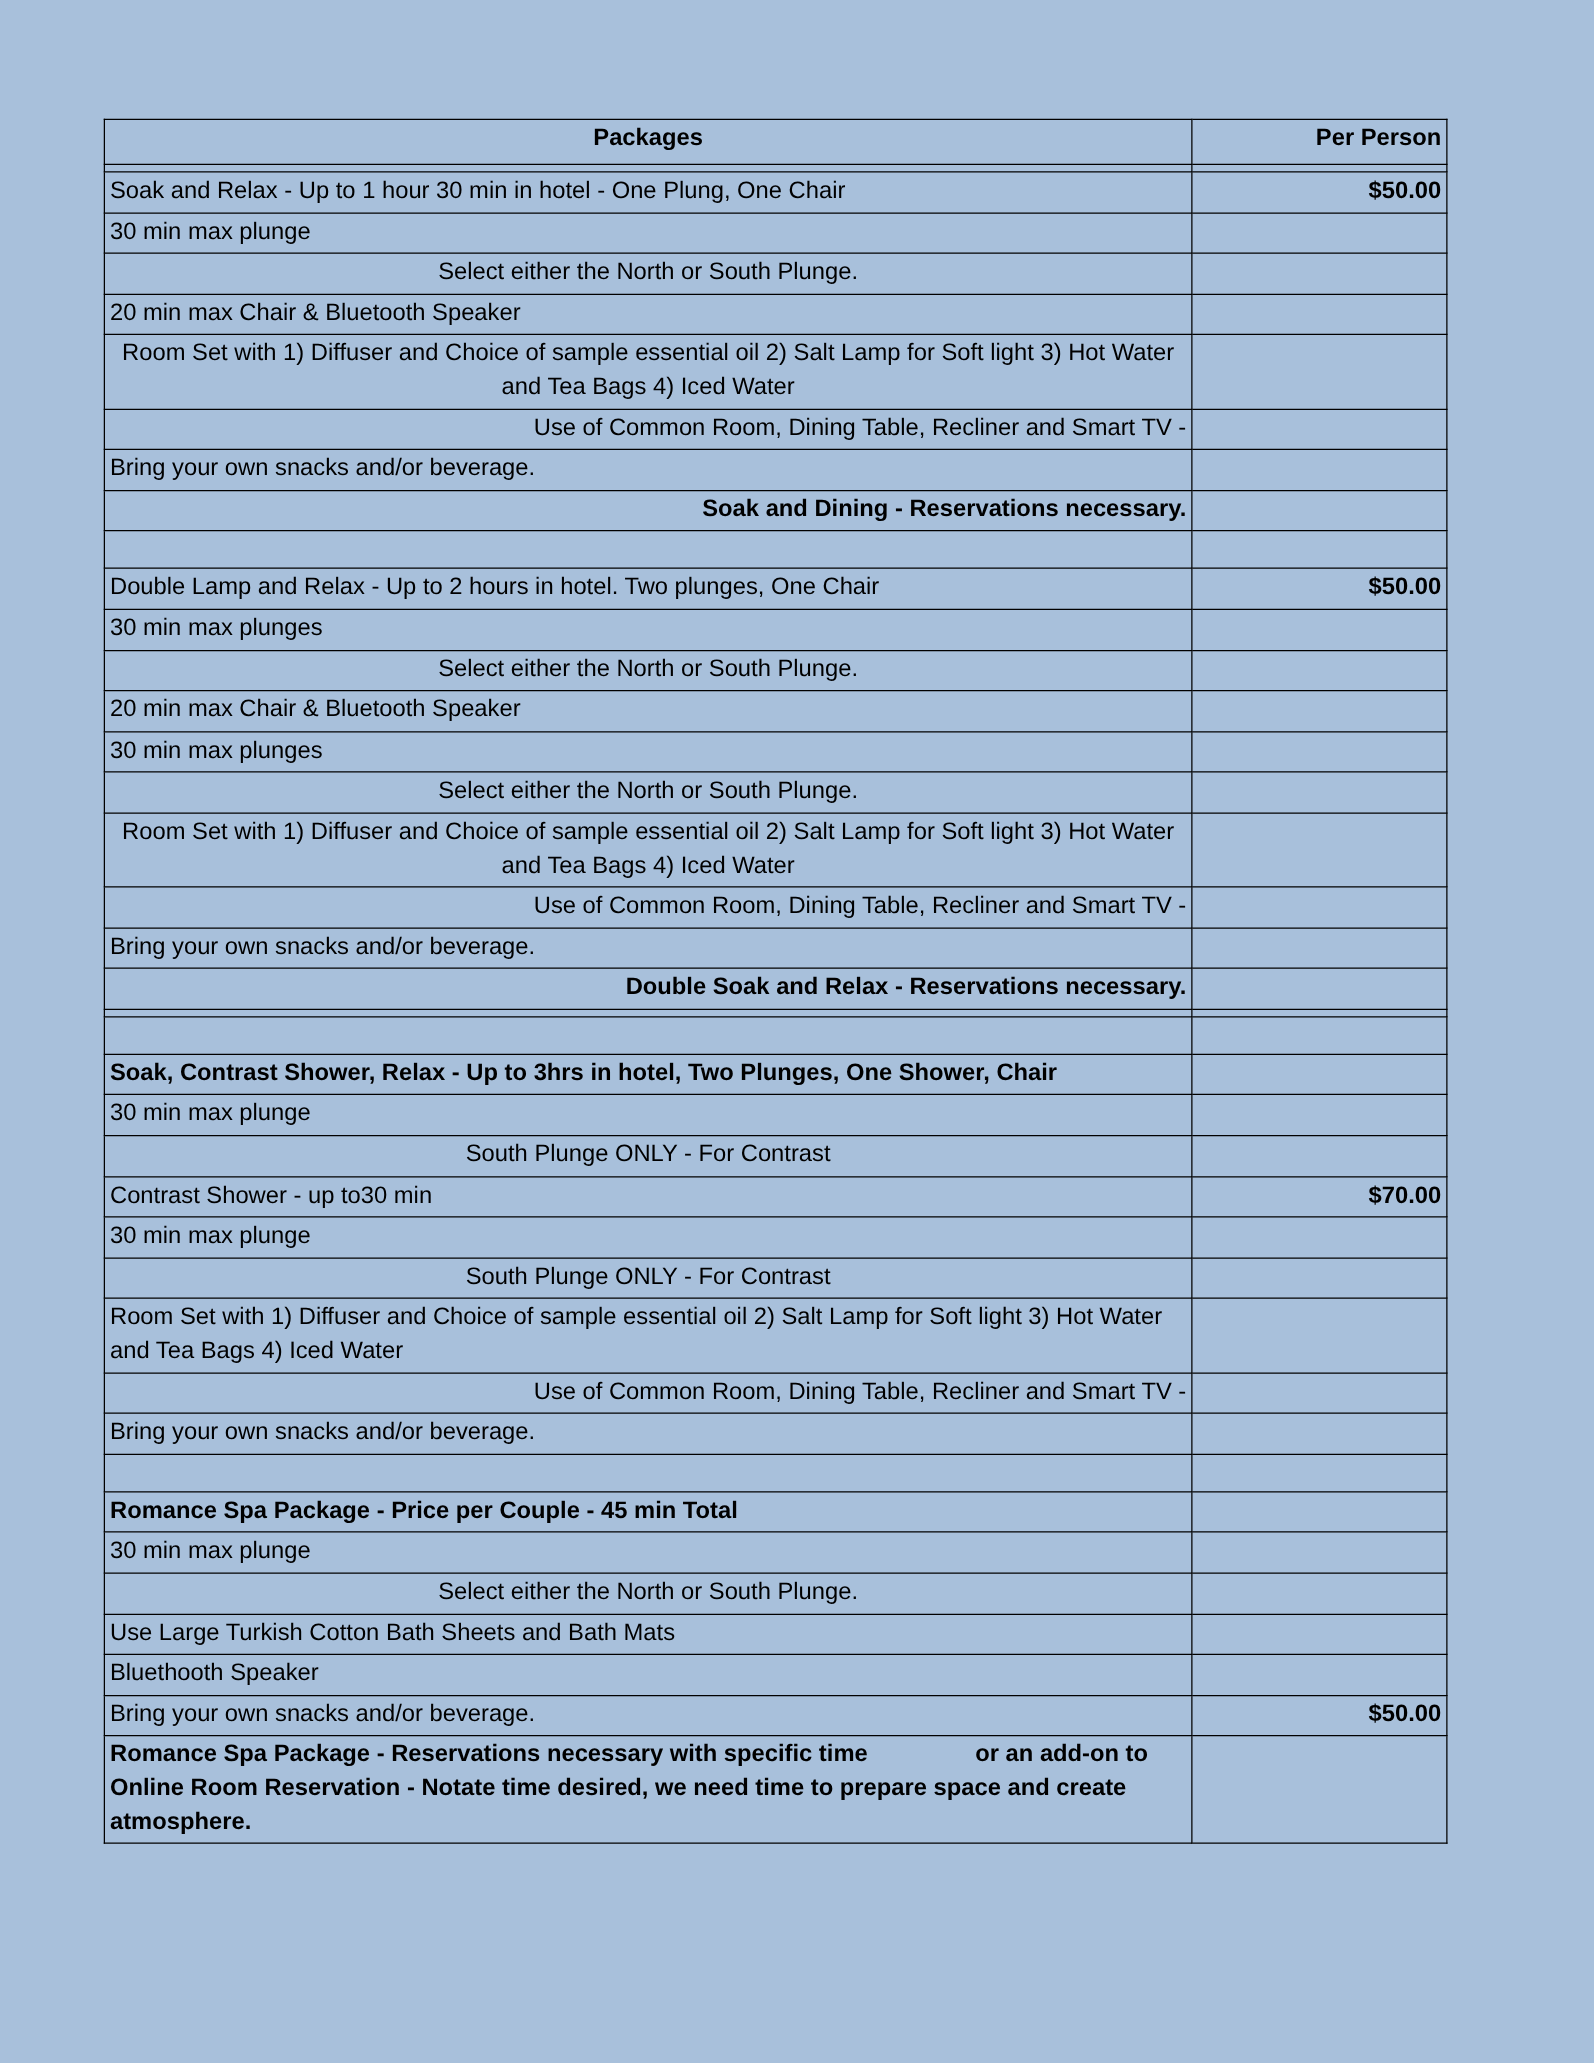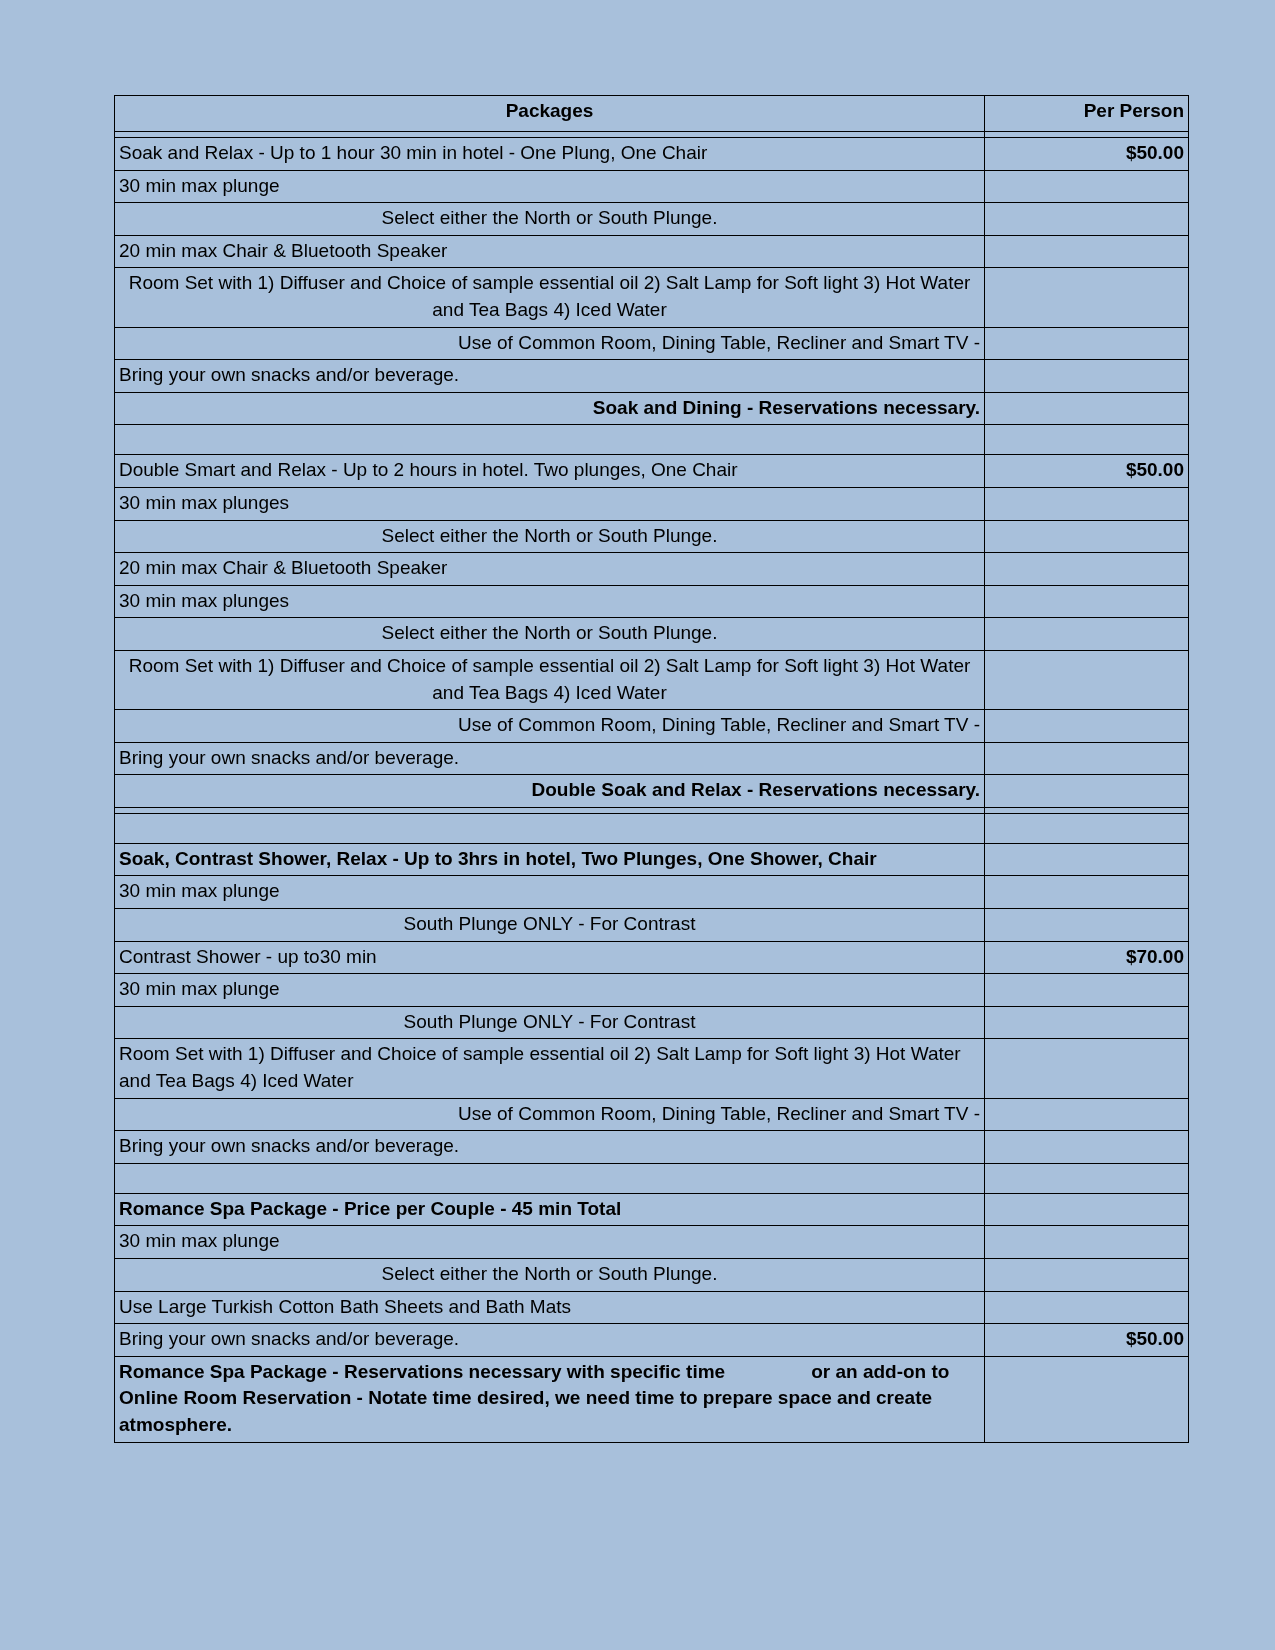--- a/index.html
+++ b/index.html
@@ -9,21 +9,21 @@
     font-family: "Liberation Sans", sans-serif;
   }
   body {
     width: 1275px;
     height: 1650px;
     position: relative;
     overflow: hidden;
   }
   .sheet {
     position: absolute;
-    left: 114px;
+    left: 83px;
     top: 95px;
     width: 1074px;
   }
   table.pkg {
     border-collapse: collapse;
     width: 100%;
     table-layout: fixed;
     background: #a8c0db;
   }
   table.pkg col.c1 { width: 870px; }
@@ -117,21 +117,21 @@
       <tr>
         <td class="right bold">Soak and Dining - Reservations necessary.</td>
         <td></td>
       </tr>
       <tr class="spacer">
         <td></td>
         <td></td>
       </tr>
 
       <tr>
-        <td><span class="lead">Double Smart and Relax</span><span> - Up to 2 hours in hotel.  Two plunges, One Chair</span></td>
+        <td><span class="lead">Double Lamp and Relax</span><span> - Up to 2 hours in hotel.  Two plunges, One Chair</span></td>
         <td class="price">$50.00</td>
       </tr>
       <tr>
         <td>30 min max plunges</td>
         <td></td>
       </tr>
       <tr>
         <td class="center">Select either the North or South Plunge.</td>
         <td></td>
       </tr>
@@ -220,20 +220,24 @@
       <tr>
         <td>30 min max plunge</td>
         <td></td>
       </tr>
       <tr>
         <td class="center">Select either the North or South Plunge.</td>
         <td></td>
       </tr>
       <tr>
         <td>Use Large Turkish Cotton Bath Sheets and Bath Mats</td>
+        <td></td>
+      </tr>
+      <tr>
+        <td>Bluethooth Speaker</td>
         <td></td>
       </tr>
       <tr>
         <td>Bring your own snacks and/or beverage.</td>
         <td class="price">$50.00</td>
       </tr>
       <tr>
         <td class="romance-final"><span>Romance Spa Package - Reservations necessary with specific time</span><span class="gap-inline"></span><span>or an add-on to Online Room Reservation - Notate time desired, we need time to prepare space and create atmosphere.</span></td>
         <td></td>
       </tr>

